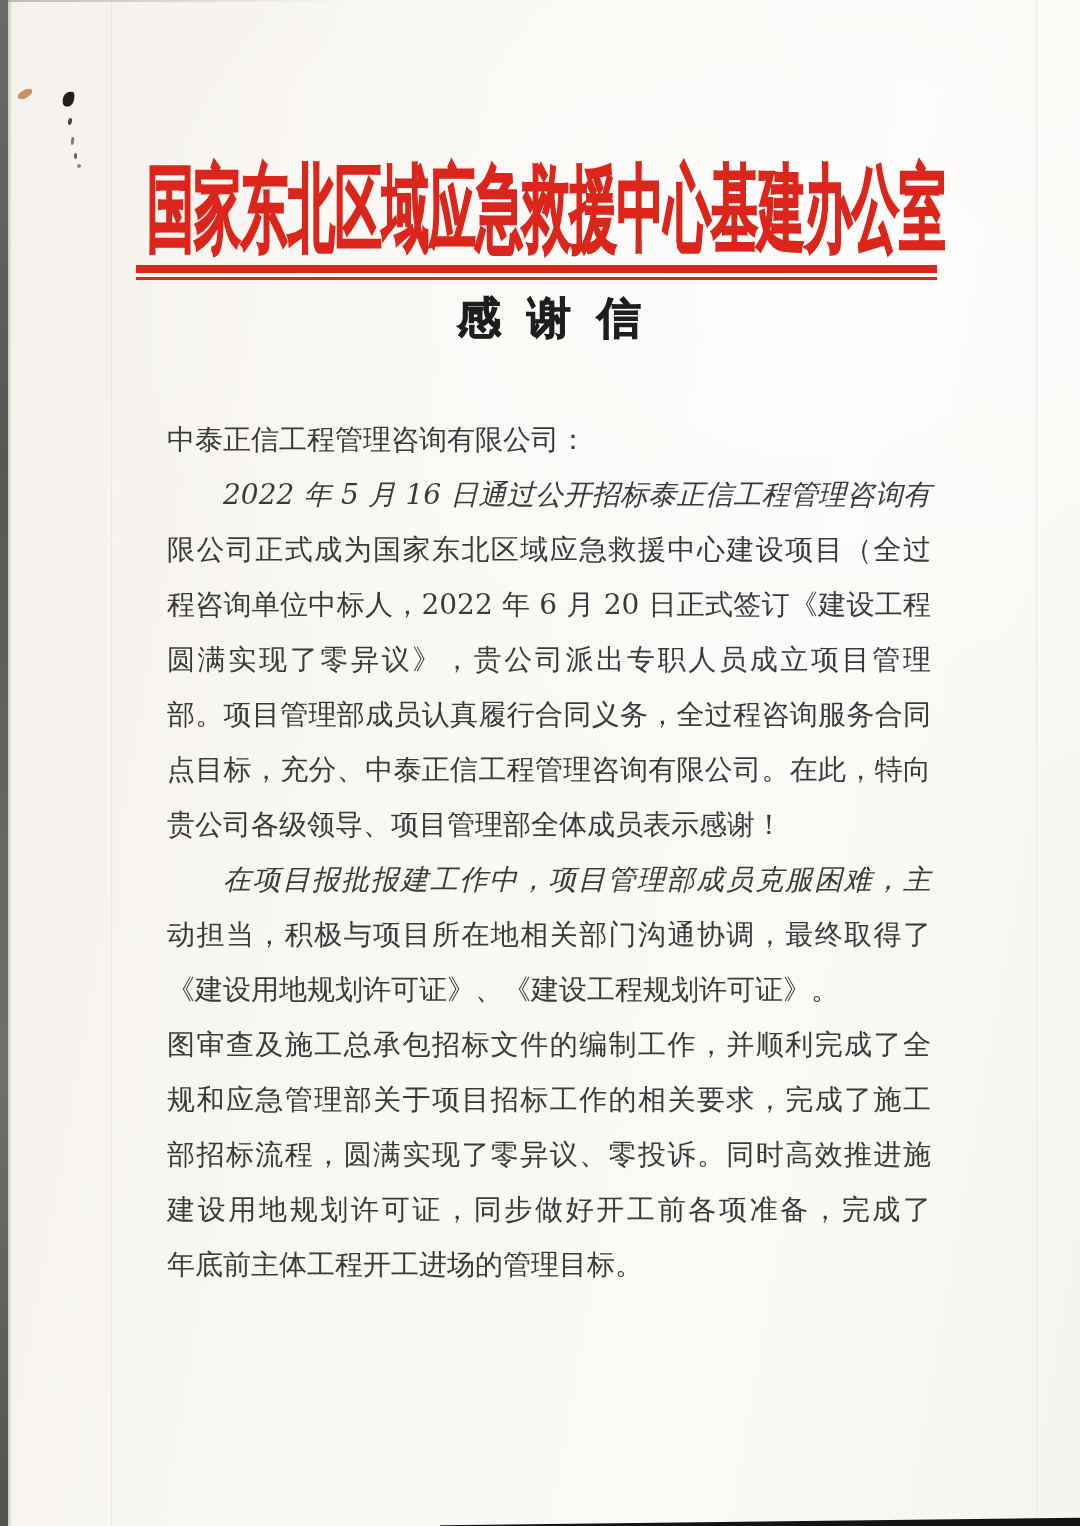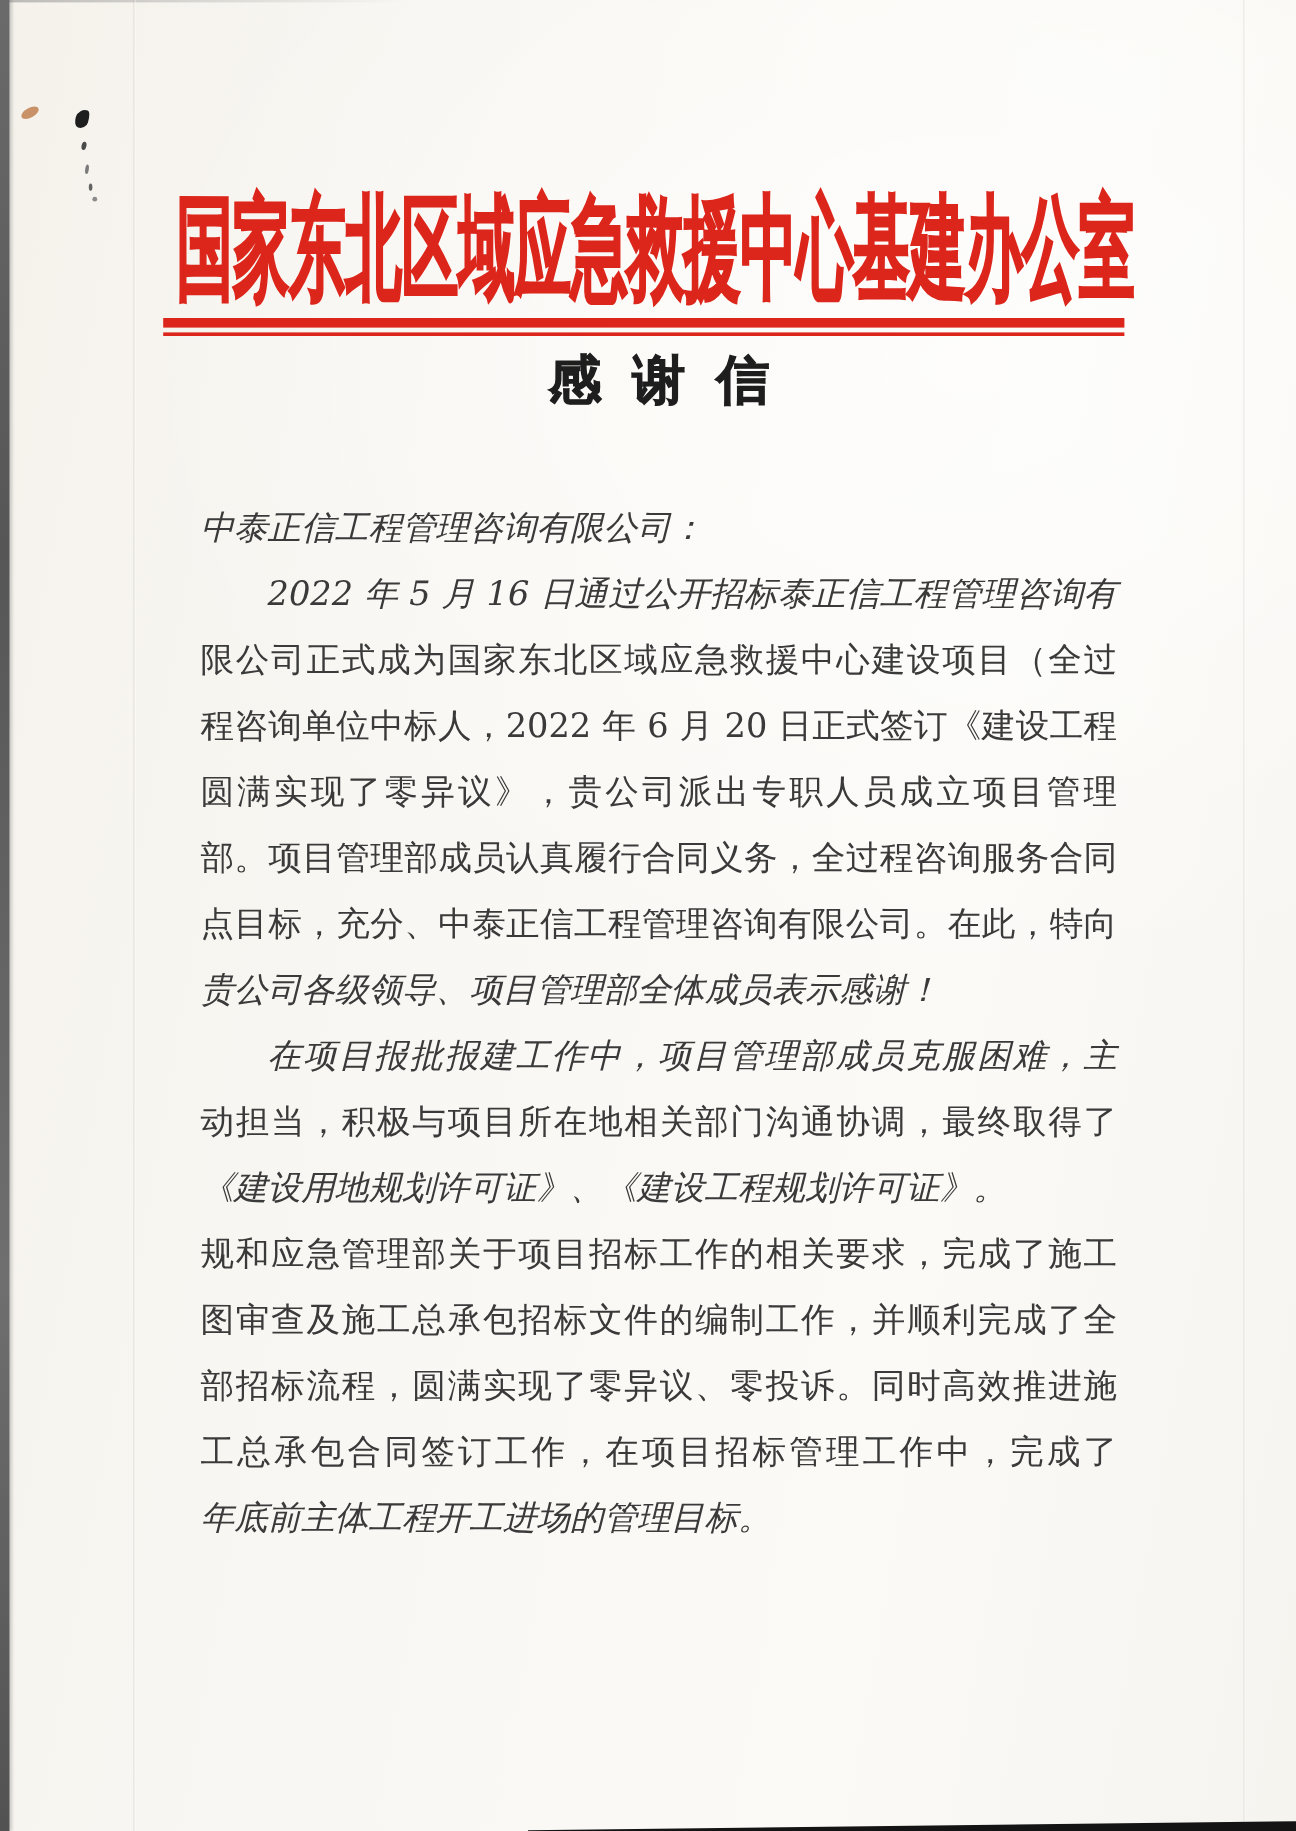--- a/index.html
+++ b/index.html
@@ -68,21 +68,21 @@
   
   .letter-body{
     position:absolute;left:167px;top:412px;width:764px;
     font-size:28px;color:#3a3a3a;
   }
   .line{
     height:55px;line-height:55px;white-space:nowrap;
     text-align:justify;text-align-last:justify;text-justify:inter-character;
   }
   .line.indent{padding-left:56px;font-style:italic;}
-  .line.end{text-align-last:left;font-style:italic;}
+  .line.end{text-align-last:left;}
 </style>
 </head>
 <body>
 
 <div class="page">
 
   <div class="edge-top"></div>
   <div class="crease crease-1"></div>
   <div class="crease crease-2"></div>
 
@@ -106,22 +106,22 @@
     <div class="line indent">2022 年 5 月 16 日通过公开招标泰正信工程管理咨询有</div>
     <div class="line">限公司正式成为国家东北区域应急救援中心建设项目（全过</div>
     <div class="line">程咨询单位中标人，2022 年 6 月 20 日正式签订《建设工程</div>
     <div class="line">圆满实现了零异议》，贵公司派出专职人员成立项目管理</div>
     <div class="line">部。项目管理部成员认真履行合同义务，全过程咨询服务合同</div>
     <div class="line">点目标，充分、中泰正信工程管理咨询有限公司。在此，特向</div>
     <div class="line end">贵公司各级领导、项目管理部全体成员表示感谢！</div>
     <div class="line indent">在项目报批报建工作中，项目管理部成员克服困难，主</div>
     <div class="line">动担当，积极与项目所在地相关部门沟通协调，最终取得了</div>
     <div class="line end">《建设用地规划许可证》、《建设工程规划许可证》。</div>
+    <div class="line">图审查及施工总承包招标文件的编制工作，并顺利完成了全</div>
     <div class="line">规和应急管理部关于项目招标工作的相关要求，完成了施工</div>
-    <div class="line">图审查及施工总承包招标文件的编制工作，并顺利完成了全</div>
     <div class="line">部招标流程，圆满实现了零异议、零投诉。同时高效推进施</div>
-    <div class="line">工总承包合同签订工作，在项目招标管理工作中，完成了</div>
+    <div class="line">建设用地规划许可证，同步做好开工前各项准备，完成了</div>
     <div class="line end">年底前主体工程开工进场的管理目标。</div>
   </main>
 
   <div class="edge-left"></div>
   <div class="edge-bottom"></div>
 </div>
 
 </body></html>

